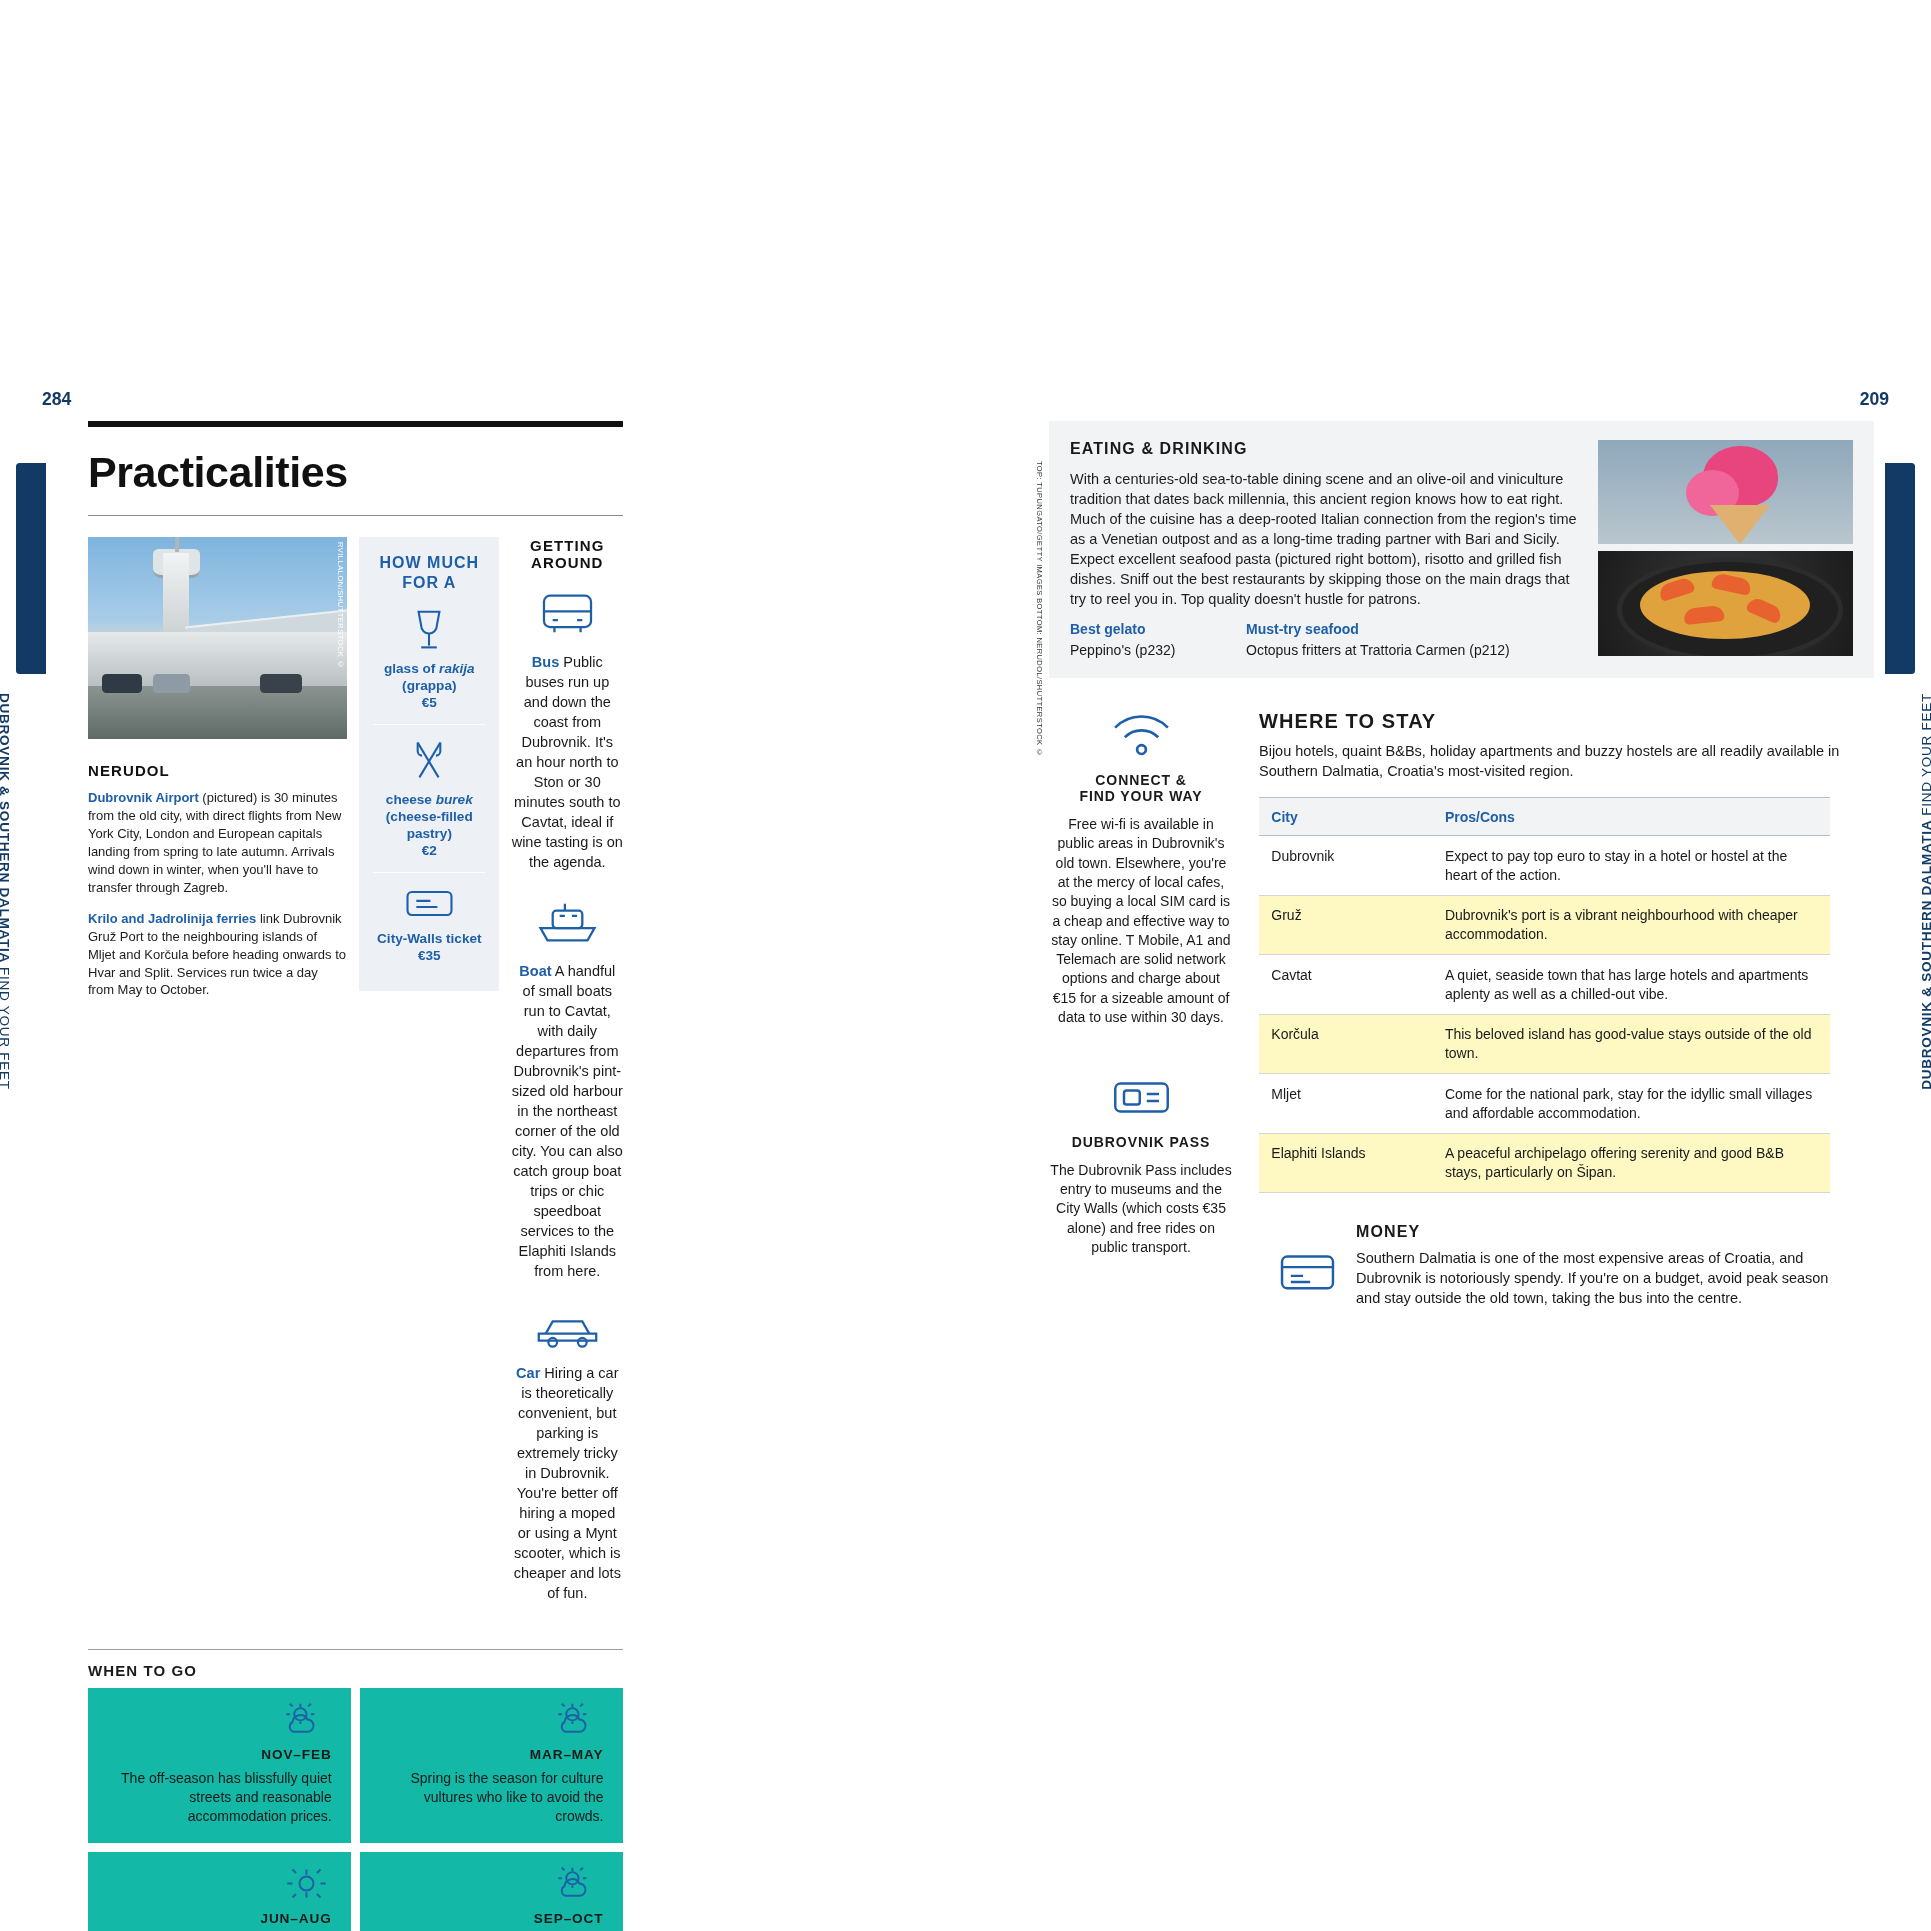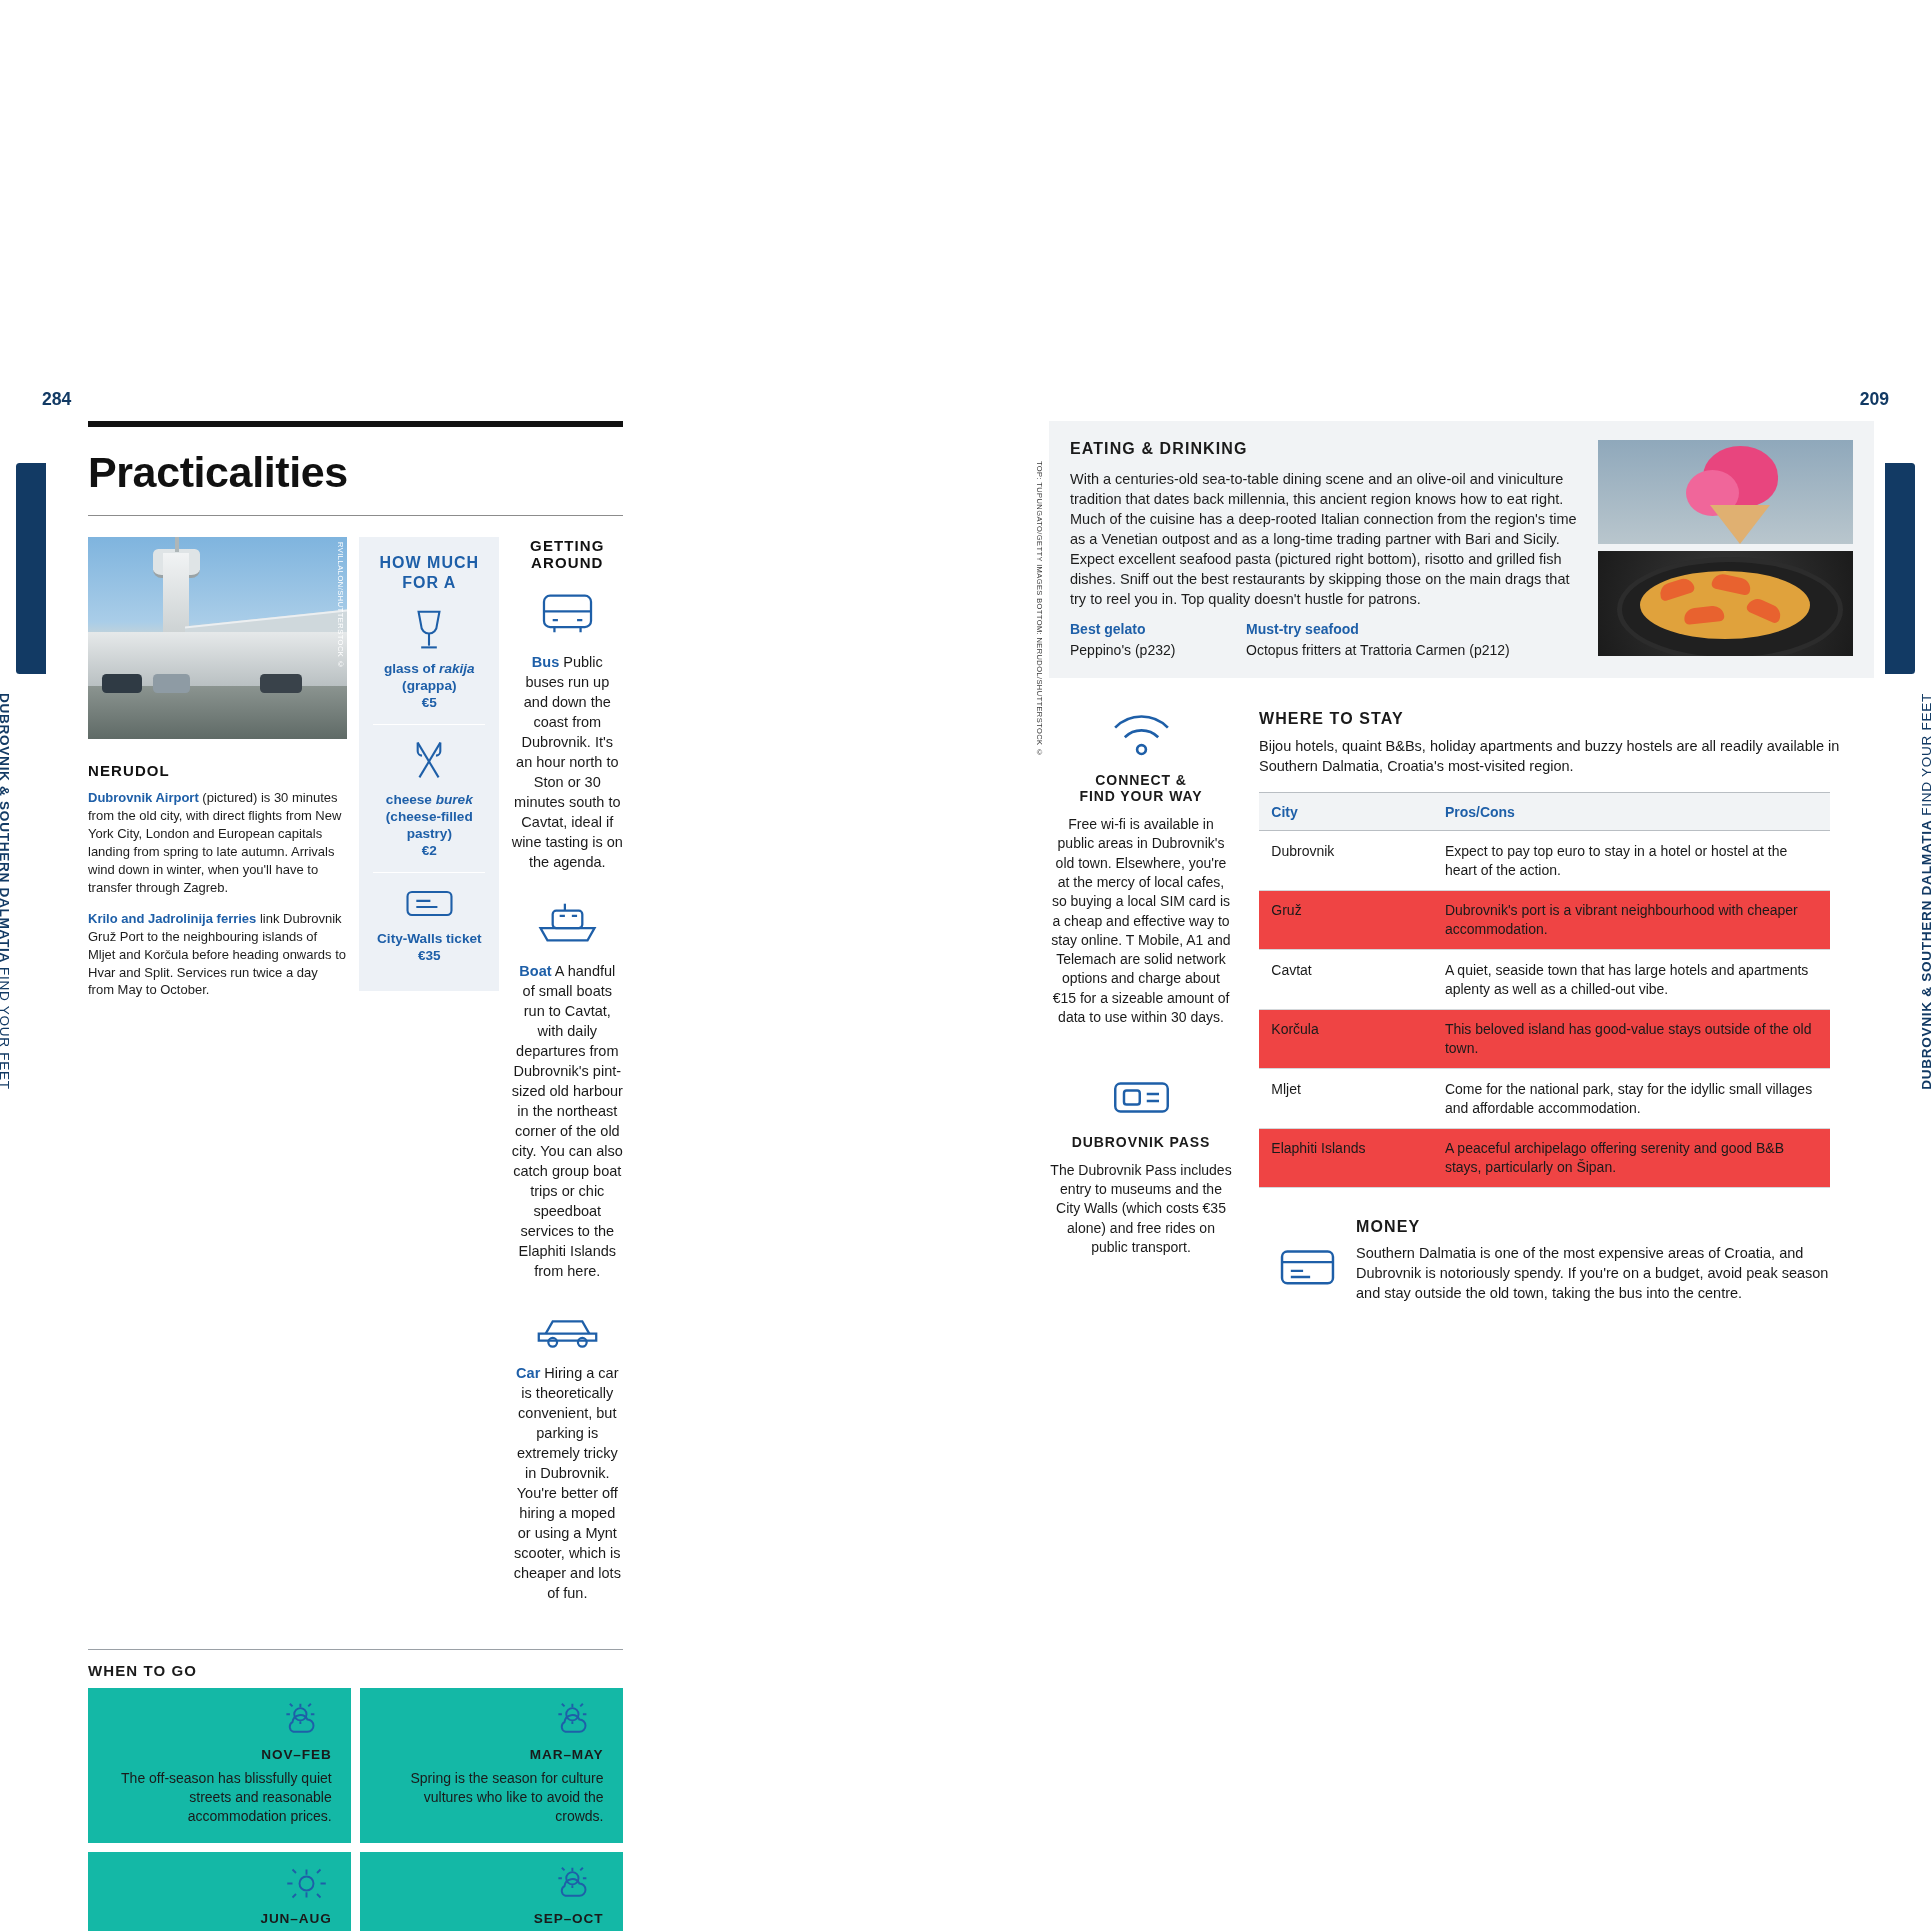--- a/index.html
+++ b/index.html
@@ -355,21 +355,21 @@
     font-weight: bold;
     letter-spacing: 0.9px;
     margin: 8.8px 0 10.5px 0;
   }
   .rp-left p {
     font-size: 14px;
     line-height: 1.38;
     margin: 0;
   }
   .wts-head {
-    font-size: 16px;
+    font-size: 20px;
     font-weight: bold;
     letter-spacing: 1.1px;
     margin: 0 0 8.8px 0;
   }
   .wts-intro { font-size: 14.5px; line-height: 1.38; margin: 0 0 16px 0; }
 
   table.stay {
     border-collapse: collapse;
     width: 571px;
     font-size: 14px;
@@ -382,21 +382,21 @@
     border-top: 1.3px solid #b9bec3;
     border-bottom: 1.3px solid #b9bec3;
   }
   table.stay td {
     padding: 10.5px 12.3px;
     vertical-align: top;
     border-bottom: 1.1px solid #d3d7da;
     line-height: 1.34;
   }
   table.stay td.city { width: 149px; }
-  table.stay tr.alt td { background: #ef4444; }
+  table.stay tr.alt td { background: #fef9c3; }
   table.stay tr.alt th { background: #f1f3f5; }
 
   .money-row {
     display: flex;
     margin-top: 30px;
   }
   .money-icon { width: 97px; padding-top: 23px; text-align: center; }
   .money-text { width: 474px; }
   .money-head {
     font-size: 16px; font-weight: bold; letter-spacing: 1.1px; margin: 0 0 7px 0;

